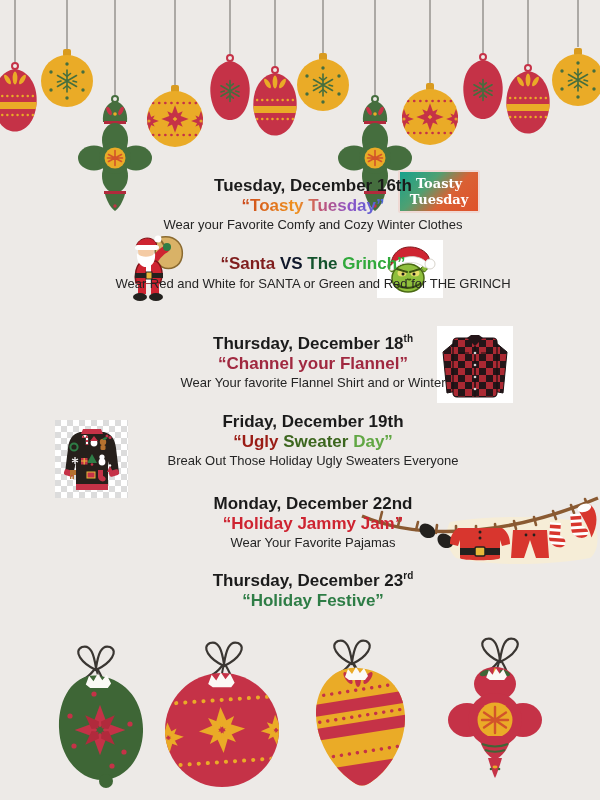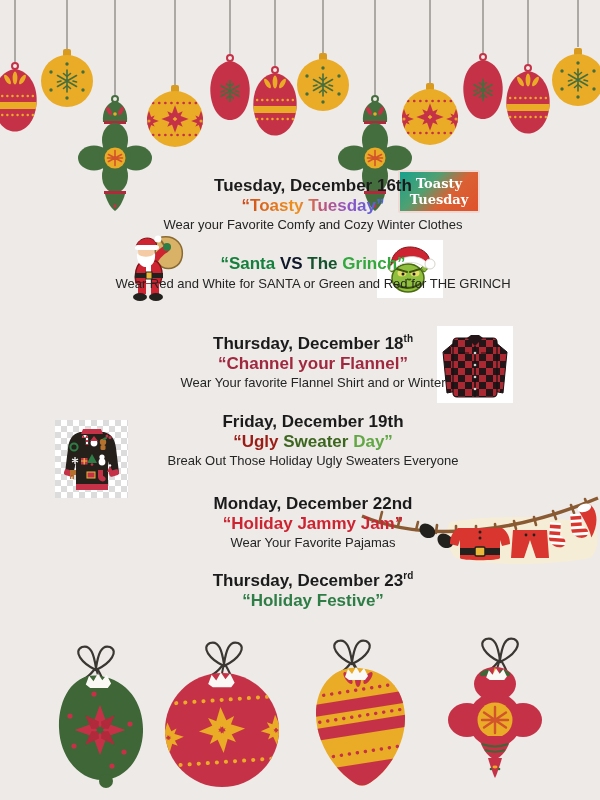--- a/index.html
+++ b/index.html
@@ -204,21 +204,21 @@
     <path d="M20,29 L30,32 M43,29 L33,32" stroke="#3A5410" stroke-width="2" stroke-linecap="round"></path>
     <path d="M30,39 C32,40 33,40 34,39" stroke="#3A5410" stroke-width="1.6" fill="none"></path>
     <path d="M20,45 C28,50 38,48 44,43" stroke="#3A5410" stroke-width="2.2" fill="none"></path>
     <path d="M14,26 C14,12 26,4 40,8 C50,11 54,18 52,24 L46,21 C38,14 22,16 14,26 Z" fill="#CE2431" stroke="#7E1418"></path>
     <path d="M13,27 C22,15 42,13 50,23 C52,26 50,28 47,27 C38,20 24,21 16,30 C13,31 12,29 13,27 Z" fill="#FFFFFF" stroke="#D8D4CC" stroke-width="0.8"></path>
     <circle cx="53" cy="24" r="5" fill="#FFFFFF" stroke="#D8D4CC"></circle>
   </svg>
 
   <div class="section" style="top:254px">
     <div class="title">
-      <span style="color: #15803d; text-align: center;">“Santa </span><span style="color: #0f172a;">VS </span><span style="color: #14532d;">The </span><span style="color: rgb(49, 169, 60);">Grinch”</span>
+      <span style="color: #7f1d1d; text-align: center;">“Santa </span><span style="color: #0f172a;">VS </span><span style="color: #14532d;">The </span><span style="color: rgb(49, 169, 60);">Grinch”</span>
     </div>
     <div class="desc">Wear Red and White for SANTA or Green and Red for THE GRINCH</div>
   </div>
 
   <svg class="illus" style="left:437px;top:326px" width="76" height="77" viewBox="0 0 76 77" aria-hidden="true">
     <defs>
       <pattern id="plaid" width="14" height="14" patternUnits="userSpaceOnUse">
         <rect width="14" height="14" fill="#C2303C"></rect>
         <rect width="7" height="7" fill="#241518"></rect>
         <rect x="7" y="7" width="7" height="7" fill="#241518"></rect>

